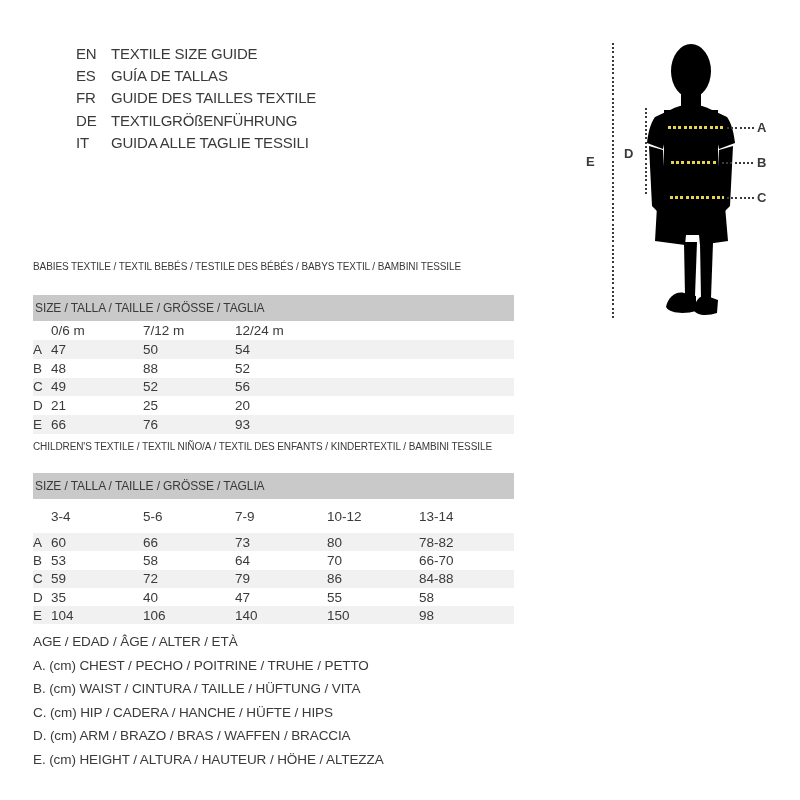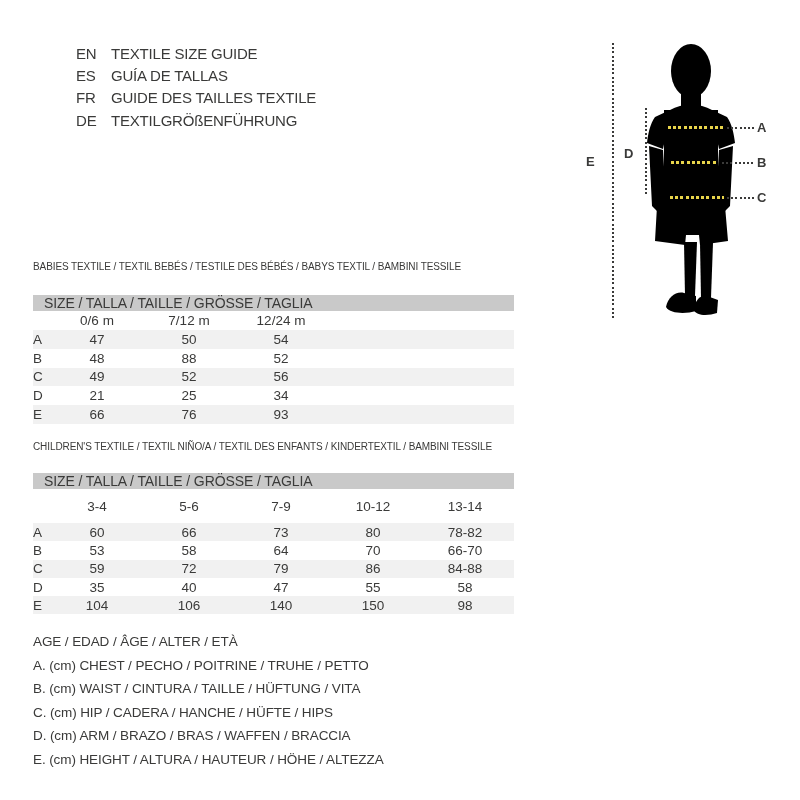--- a/index.html
+++ b/index.html
@@ -14,25 +14,25 @@
   
   .lang-list{position:absolute;left:33px;top:42px;}
   .lang-row{display:flex;height:22.4px;align-items:center;font-size:15px;letter-spacing:-0.2px;margin-left:43px;}
   .lang-code{width:35px;flex:0 0 35px;}
 
   
   .sec-head{position:absolute;left:33px;font-size:10px;letter-spacing:-0.1px;white-space:nowrap;}
 
   
   .size-table{position:absolute;left:33px;width:481px;}
-  .band{height:16px;background:var(--band,#c9c9c9);display:flex;align-items:center;
-        font-size:14px;padding-left:11px;box-sizing:border-box;letter-spacing:-0.1px;}
+  .band{height:26px;background:var(--band,#c9c9c9);display:flex;align-items:center;
+        font-size:12px;padding-left:2px;box-sizing:border-box;letter-spacing:-0.1px;}
   .trow{display:flex;align-items:center;font-size:13.5px;}
   .trow .letter{width:18px;flex:0 0 18px;}
-  .trow .cell{width:92px;flex:0 0 92px;text-align:center;}
+  .trow .cell{width:92px;flex:0 0 92px;}
   .trow.shade{background:var(--shade,#f1f1f1);}
 
   
   .legend{position:absolute;left:33px;top:630px;font-size:13.5px;line-height:23.5px;letter-spacing:-0.1px;}
 
   
   .vdots{position:absolute;width:2px;
          background-image:repeating-linear-gradient(to bottom,var(--text,#3a3a39) 0 2px,transparent 2px 4.2px);}
   .hdots{position:absolute;height:2px;z-index:4;
          background-image:repeating-linear-gradient(to right,var(--text,#3a3a39) 0 2px,transparent 2px 4.2px);}
@@ -53,20 +53,24 @@
     <span class="lang-code">ES</span>
     <span class="lang-label">GUÍA DE TALLAS</span>
   </div>
   <div class="lang-row">
     <span class="lang-code">FR</span>
     <span class="lang-label">GUIDE DES TAILLES TEXTILE</span>
   </div>
   <div class="lang-row">
     <span class="lang-code">DE</span>
     <span class="lang-label">TEXTILGRÖßENFÜHRUNG</span>
+  </div>
+  <div class="lang-row">
+    <span class="lang-code">IT</span>
+    <span class="lang-label">GUIDA ALLE TAGLIE TESSILI</span>
   </div>
 </div>
 
 <div>
   <svg class="silhouette" width="120" height="290" viewBox="0 0 120 290" fill="#000000">
     <ellipse cx="51" cy="41" rx="20" ry="27"></ellipse>
     <rect x="41" y="60" width="20" height="22"></rect>
     <path d="M30,80 C42,73 60,73 72,80 L87,87 C92,94 94,104 95,113 L79,119 L74,95 L28,95 L23,119 L7,113 C8,104 10,94 15,87 Z"></path>
     <rect x="24" y="80" width="54" height="92"></rect>
     <path d="M9,116 L23,120 L26,170 L27,179 L19,183 L12,176 Z"></path>
@@ -122,21 +126,21 @@
   <div class="trow shade" style="height:18.8px;">
     <span class="letter">C</span>
     <span class="cell">49</span>
     <span class="cell">52</span>
     <span class="cell">56</span>
   </div>
   <div class="trow" style="height:18.8px;">
     <span class="letter">D</span>
     <span class="cell">21</span>
     <span class="cell">25</span>
-    <span class="cell">34</span>
+    <span class="cell">20</span>
   </div>
   <div class="trow shade" style="height:18.8px;">
     <span class="letter">E</span>
     <span class="cell">66</span>
     <span class="cell">76</span>
     <span class="cell">93</span>
   </div>
 </div>
 
 <div class="sec-head" style="top:441px;">CHILDREN'S TEXTILE / TEXTIL NIÑO/A / TEXTIL DES ENFANTS / KINDERTEXTIL / BAMBINI TESSILE</div>

